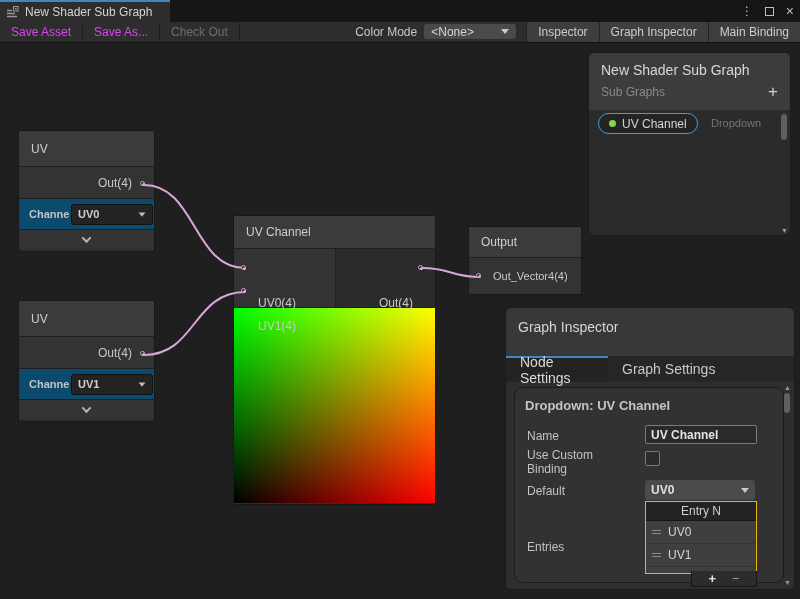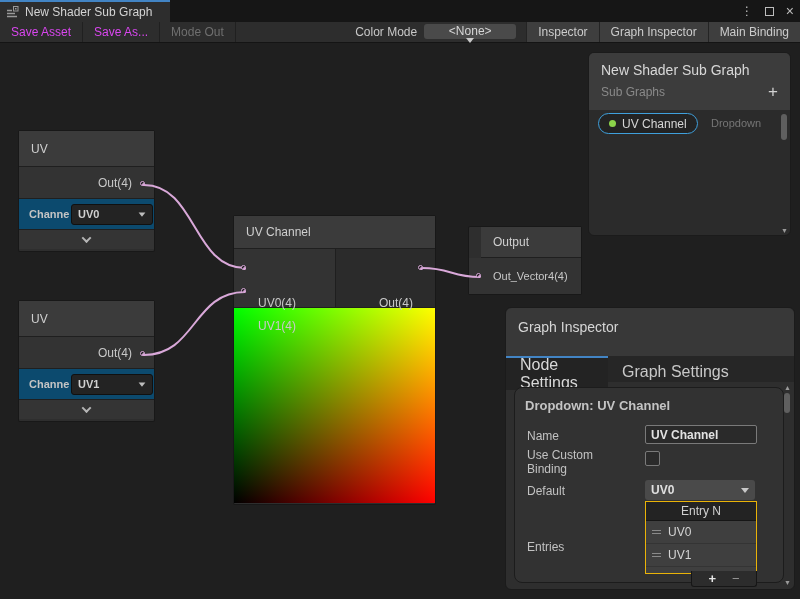--- a/index.html
+++ b/index.html
@@ -16,21 +16,21 @@
   .wc-close { font-size:14px; line-height:1; }
 
   
   .toolbar { position:absolute; left:0; top:22px; width:800px; height:21px; background:#2d2d2d;
              border-bottom:1px solid #141414; display:flex; align-items:stretch; font-size:12px; }
   .tbtn { display:flex; align-items:center; padding:0 11px; border-right:1px solid #202020; color:#d946ef; }
   .tbtn.disabled { color:#6f6f6f; }
   .tspacer { flex:1; }
   .cm-label { display:flex; align-items:center; padding:0 7px 0 4px; }
   .cm-drop { width:92px; margin:2px 10px 3px 0; background:#4a4a4a; border-radius:3px;
-             display:flex; align-items:center; justify-content:space-between; padding:0 7px; color:#d6d6d6;flex-direction:column; }
+             display:flex; align-items:center; justify-content:space-between; padding:0 7px; color:#d6d6d6; }
   .tri-down { width:0; height:0; border-left:4px solid transparent; border-right:4px solid transparent; border-top:5px solid #c8c8c8; }
   .toggle { display:flex; align-items:center; padding:0 11px; background:#3e3e3e; border-left:1px solid #242424; color:#cccccc; }
 
   
   .node { position:absolute; background:#2e2e2e; border:1px solid #181818; border-radius:2px; z-index:1; font-size:12px; }
   .ntitle { background:#3b3b3b; border-bottom:1px solid #1f1f1f; display:flex; align-items:center; padding-left:12px; color:#cfcfcf; }
   .row-out { background:#333333; border-bottom:1px solid #1f1f1f; display:flex; align-items:center; justify-content:flex-end; padding-right:22px; color:#c8c8c8; }
   .row-ctrl { background:#0c4a6e; border-bottom:1px solid #1f1f1f; display:flex; align-items:center; padding-left:10px;font-weight:bold; }
   .ctrl-label { width:40px; overflow:hidden; white-space:nowrap; font-size:11px; color:#c4c4c4; }
   .nselect { margin-left:2px; width:82px; height:21px; background:#232323; border:1px solid #101010; border-radius:3px;
@@ -50,21 +50,21 @@
   #uvch .ntitle { height:33px; }
   .uvch-ports { display:flex; height:59px; border-bottom:1px solid #1f1f1f; }
   .uvch-left { width:102px; background:#333333; border-right:1px solid #1f1f1f; position:relative; }
   .uvch-right { flex:1; background:#2b2b2b; position:relative; }
   .inlabel { position:absolute; left:24px; font-size:12px; color:#c8c8c8; }
   .outlabel { position:absolute; right:22px; top:47px; font-size:12px; color:#c8c8c8; }
   .preview { height:195px; background-image:linear-gradient(to right, rgb(0,0,0), rgb(255,0,0)),
              linear-gradient(to bottom, rgb(0,255,0), rgb(0,0,0)); background-blend-mode:screen; }
 
   #outnode { left:468px; top:226px; width:114px; height:69px; }
-  #outnode .ntitle { height:31px;margin-left:12px; }
+  #outnode .ntitle { height:31px; }
   .outbody { height:36px; background:#333333; display:flex; align-items:center; padding-left:24px; font-size:11px; color:#c8c8c8; }
 
   
   .port { position:absolute; width:5px; height:5px; border:1.5px solid #d9a8d9; border-radius:50%; background:#1c1c1c; z-index:3; }
   .port::after { content:''; position:absolute; left:1px; top:1px; width:3px; height:3px; background:#d9a8d9; border-radius:50%; }
   #wires { position:absolute; left:0; top:0; z-index:2; pointer-events:none; }
 
   
   .blackboard { position:absolute; left:588px; top:52px; width:203px; height:184px; background:#2b2b2b;
                 border-radius:6px; z-index:4; overflow:hidden; border:1px solid #1b1b1b; }
@@ -81,21 +81,21 @@
   .bb-type { position:absolute; left:122px; top:7px; font-size:11px; color:#767676; }
   .sb-thumb { position:absolute; right:3px; top:4px; width:6px; height:26px; background:#5f5f5f; border-radius:3px; }
   .sb-down { position:absolute; right:2px; bottom:2px; font-size:7px; color:#9a9a9a; }
   .sb-up { position:absolute; right:2px; top:2px; font-size:7px; color:#9a9a9a; }
 
   
   .inspector { position:absolute; left:505px; top:307px; width:290px; height:283px; background:#2e2e2e;
                border-radius:6px; z-index:4; border:1px solid #1b1b1b; }
   .gi-head { height:48px; background:#383838; border-radius:6px 6px 0 0; padding:11px 12px 0 12px; font-size:14px; color:#d6d6d6; }
   .gi-tabs { height:26px; background:#262626; display:flex; }
-  .gi-tab { display:flex; align-items:center; justify-content:center; font-size:16px; padding:16px 14px; color:#c8c8c8; }
+  .gi-tab { display:flex; align-items:center; justify-content:center; font-size:14px; padding:8px 14px; color:#c8c8c8; }
   .gi-tab.active { background:#232323; border-top:2px solid #4284c4; color:#d8d8d8; width:102px; }
   .gi-content { position:relative; height:207px; }
   .gi-box { position:absolute; left:8px; top:5px; width:270px; height:196px; border:1px solid #1c1c1c; border-radius:8px; background:#323232; }
   .gi-box-title { padding:10px 0 0 10px; font-size:13px; font-weight:bold; color:#c4c4c4; }
   .f-label { position:absolute; left:12px; font-size:12px; color:#c2c2c2; }
   .f-input { position:absolute; left:130px; width:112px; height:19px; background:#2a2a2a; border:1px solid #7a7a7a; border-radius:2px;
              font-size:12px; font-weight:bold; color:#e2e2e2; display:flex; align-items:center; padding-left:5px; }
   .f-check { position:absolute; left:130px; width:15px; height:15px; background:#2b2b2b; border:1px solid #7a7a7a; border-radius:2px; }
   .f-drop { position:absolute; left:130px; width:110px; height:20px; background:#4a4a4a; border-radius:3px;
             display:flex; align-items:center; justify-content:space-between; padding:0 6px; font-size:12px; font-weight:bold; color:#e0e0e0; }
@@ -125,21 +125,21 @@
   <div class="win-controls">
     <span class="wc-menu">⋮</span>
     <span class="wc-max"></span>
     <span class="wc-close">×</span>
   </div>
 </div>
 
 <div class="toolbar">
   <div class="tbtn">Save Asset</div>
   <div class="tbtn">Save As...</div>
-  <div class="tbtn disabled">Mode Out</div>
+  <div class="tbtn disabled">Check Out</div>
   <div class="tspacer"></div>
   <div class="cm-label">Color Mode</div>
   <div class="cm-drop">
     <span>&lt;None&gt;</span>
     <span class="tri-down"></span>
   </div>
   <div class="toggle">Inspector</div>
   <div class="toggle">Graph Inspector</div>
   <div class="toggle">Main Binding</div>
 </div>

